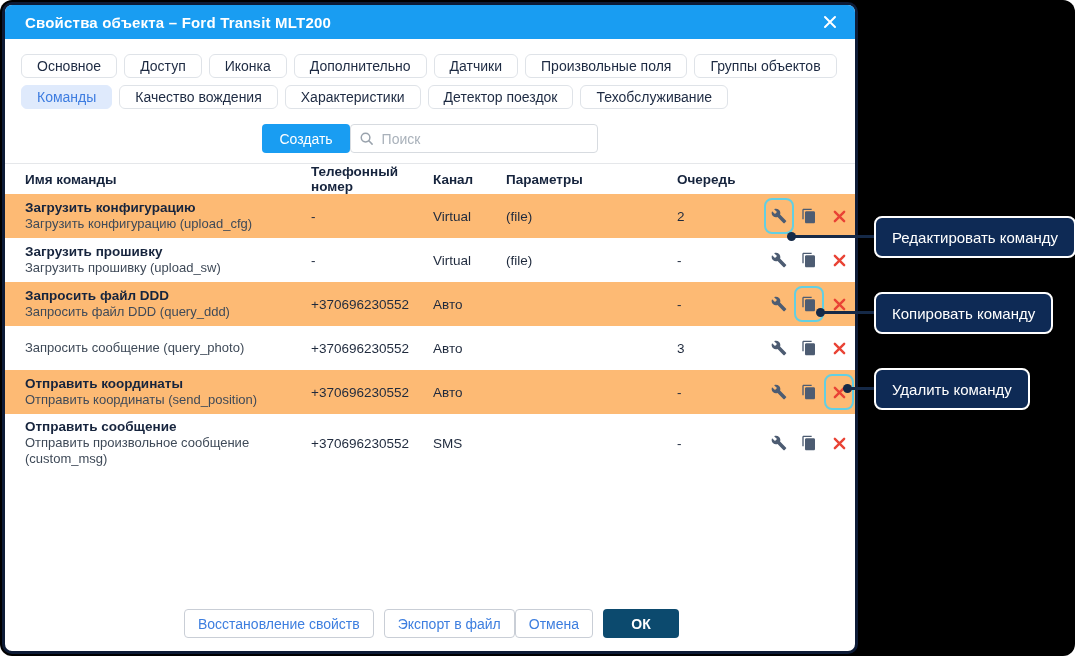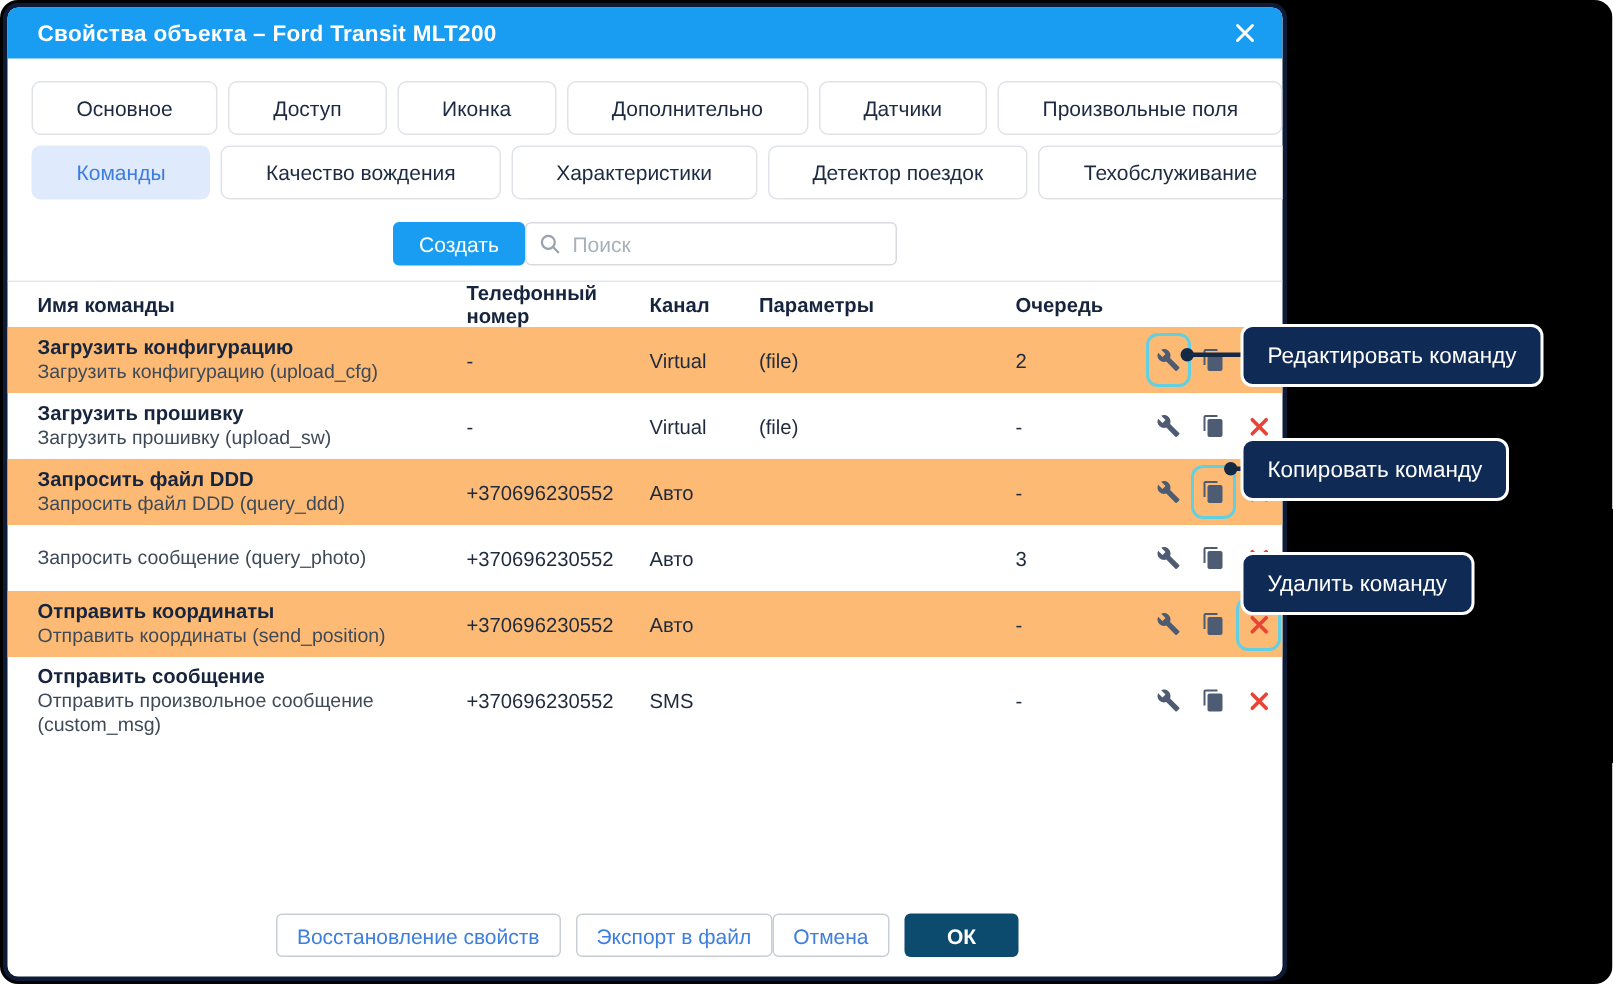--- a/index.html
+++ b/index.html
@@ -9,21 +9,21 @@
   .dialog{position:absolute;left:2px;top:2px;width:856px;height:652px;box-sizing:border-box;
     background:#fff;border:3px solid #0d1b36;border-radius:10px;overflow:hidden;}
   .titlebar{height:34px;background:#199df2;display:flex;align-items:center;justify-content:space-between;padding:0 14px 0 20px;}
   .title{color:#fff;font-size:15px;font-weight:bold;letter-spacing:.2px;}
   .close-btn{width:22px;height:22px;display:flex;align-items:center;justify-content:center;cursor:pointer;color:#fff;font-size:16px;font-weight:bold;}
 
   
   .tabs{padding:15px 16px 0;}
   .tabs-row{display:flex;gap:7px;flex-wrap:nowrap;}
   .tabs-row + .tabs-row{margin-top:7px;}
-  .tab{box-sizing:border-box;height:36px;display:flex;align-items:center;padding:0 29px;
+  .tab{box-sizing:border-box;height:24px;display:flex;align-items:center;padding:0 15px;
     background:#fff;border:1px solid #dfe3e8;border-radius:6px;font-size:14px;font-weight:500;
     color:#1d2a42;cursor:pointer;white-space:nowrap;}
   .tab.active{background:#dfeafc;border-color:#dfeafc;color:#3d7ce0;}
 
   
   .toolbar{margin:15px 16px 0;display:flex;align-items:center;justify-content:center;height:29px;}
   .btn-create{height:29px;padding:0 17px;background:#199df2;border:none;border-radius:4px;
     color:#fff;font-size:14px;font-weight:500;font-family:"Liberation Sans",sans-serif;cursor:pointer;}
   .search-box{width:248px;height:29px;box-sizing:border-box;border:1px solid #d7dbe0;border-radius:4px;
     display:flex;align-items:center;padding:0 8px;gap:6px;background:#fff;}
@@ -45,21 +45,21 @@
 
   
   .footer{position:absolute;left:16px;right:13px;bottom:13px;display:flex;align-items:center;justify-content:center;}
   .fgroup{display:flex;gap:10px;}
   .btn-outline{height:29px;padding:0 13px;background:#fff;border:1px solid #c9ced6;border-radius:4px;
     color:#3d7edf;font-size:14px;font-family:"Liberation Sans",sans-serif;cursor:pointer;}
   .btn-ok{height:29px;width:76px;background:#0c4a6e;border:none;border-radius:4px;
     color:#fff;font-size:14px;font-weight:bold;font-family:"Liberation Sans",sans-serif;cursor:pointer;}
 
   
-  .callout{position:absolute;left:827px;height:42px;box-sizing:border-box;display:flex;align-items:center;
+  .callout{position:absolute;left:874px;height:42px;box-sizing:border-box;display:flex;align-items:center;
     padding:0 16px;background:#0e2a55;border:2px solid #fff;border-radius:8px;color:#fff;font-size:15px;white-space:nowrap;z-index:60;}
   .conn{position:absolute;height:3px;background:#152947;z-index:55;}
   .conn-dot{position:absolute;width:9px;height:9px;border-radius:50%;background:#152947;z-index:55;}
 </style>
 </head>
 <body>
 
 <div class="canvas">
 
   <div class="dialog">

